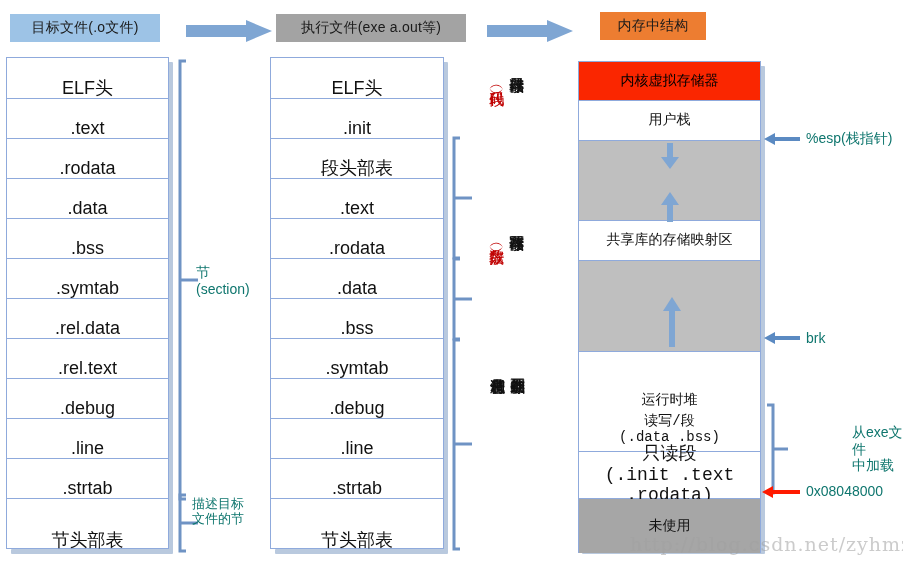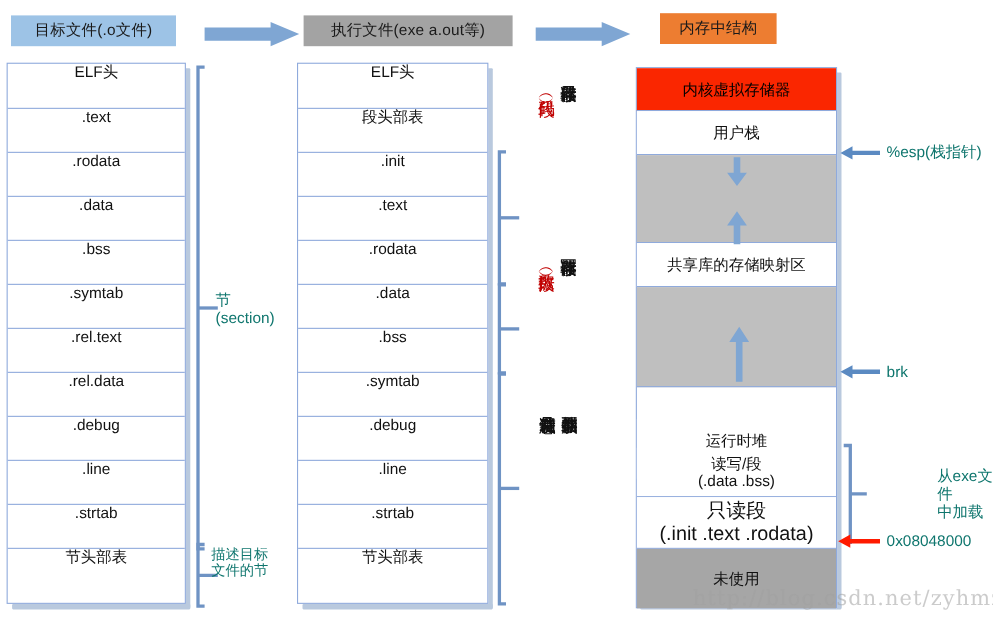--- a/index.html
+++ b/index.html
@@ -29,22 +29,22 @@
   
   .col{
     position:absolute;
     border:1px solid #8faadc;
     box-sizing:border-box;
     background:#fff;
   }
   .row{
     box-sizing:border-box;
     border-bottom:1px solid #8faadc;
-    display:flex;align-items:flex-start;justify-content:center;
-    font-size:14px;color:#111;
+    display:flex;align-items:flex-end;justify-content:center;
+    font-size:18px;color:#111;
     line-height:1.12;
     text-align:center;
     white-space:pre-line;
   }
   .row:last-child{border-bottom:none;}
 
   
   .shadow{
     position:absolute;
     background:#b9c9de;
@@ -125,22 +125,22 @@
   <div class="shadow" style="left:168px;top:62px;width:5px;height:491px;"></div>
   <div class="shadow" style="left:11px;top:549px;width:162px;height:5px;"></div>
 
   <div class="col" style="left:6px;top:57px;width:163px;height:492px;">
     <div class="row" style="height:41px;"><span>ELF头</span></div>
     <div class="row" style="height:40px;"><span>.text</span></div>
     <div class="row" style="height:40px;"><span>.rodata</span></div>
     <div class="row" style="height:40px;"><span>.data</span></div>
     <div class="row" style="height:40px;"><span>.bss</span></div>
     <div class="row" style="height:40px;"><span>.symtab</span></div>
+    <div class="row" style="height:40px;"><span>.rel.data</span></div>
     <div class="row" style="height:40px;"><span>.rel.text</span></div>
-    <div class="row" style="height:40px;"><span>.rel.data</span></div>
     <div class="row" style="height:40px;"><span>.debug</span></div>
     <div class="row" style="height:40px;"><span>.line</span></div>
     <div class="row" style="height:40px;"><span>.strtab</span></div>
     <div class="row" style="height:51px;"><span>节头部表</span></div>
   </div>
 
   <svg style="position:absolute;left:178px;top:60px;" width="22" height="440" viewBox="0 0 22 440">
     <path d="M8,1 L2,1 L2,439 L8,439" fill="none" stroke="#6f93c4" stroke-width="3"></path>
     <path d="M2,220 L20,220" fill="none" stroke="#6f93c4" stroke-width="3"></path>
   </svg>
@@ -152,22 +152,22 @@
     <path d="M2,29 L20,29" fill="none" stroke="#6f93c4" stroke-width="3"></path>
   </svg>
   <div class="ann" style="left:192px;top:496px;font-size:13px;">描述目标
 文件的节</div>
 
   <div class="shadow" style="left:443px;top:62px;width:5px;height:491px;"></div>
   <div class="shadow" style="left:275px;top:549px;width:173px;height:5px;"></div>
 
   <div class="col" style="left:270px;top:57px;width:174px;height:492px;">
     <div class="row" style="height:41px;"><span>ELF头</span></div>
+    <div class="row" style="height:40px;"><span>.init</span></div>
     <div class="row" style="height:40px;"><span>段头部表</span></div>
-    <div class="row" style="height:40px;"><span>.init</span></div>
     <div class="row" style="height:40px;"><span>.text</span></div>
     <div class="row" style="height:40px;"><span>.rodata</span></div>
     <div class="row" style="height:40px;"><span>.data</span></div>
     <div class="row" style="height:40px;"><span>.bss</span></div>
     <div class="row" style="height:40px;"><span>.symtab</span></div>
     <div class="row" style="height:40px;"><span>.debug</span></div>
     <div class="row" style="height:40px;"><span>.line</span></div>
     <div class="row" style="height:40px;"><span>.strtab</span></div>
     <div class="row" style="height:51px;"><span>节头部表</span></div>
   </div>
@@ -189,21 +189,21 @@
   <svg style="position:absolute;left:452px;top:339px;" width="22" height="211" viewBox="0 0 22 211">
     <path d="M8,1 L2,1 L2,210 L8,210" fill="none" stroke="#6f93c4" stroke-width="3"></path>
     <path d="M2,105 L20,105" fill="none" stroke="#6f93c4" stroke-width="3"></path>
   </svg>
   <div class="vtext" style="left:509px;top:367px;">不加载到存储器的</div>
   <div class="vtext" style="left:489px;top:367px;">符号表和调试信息</div>
 
   <div class="shadow" style="left:760px;top:66px;width:5px;height:487px;"></div>
   <div class="shadow" style="left:582px;top:549px;width:183px;height:5px;"></div>
 
-  <div class="col" style="left:578px;top:61px;width:183px;height:492px;background:#fff;">
+  <div class="col" style="left:578px;top:61px;width:183px;height:492px;background:#fff;font-family:Liberation Mono, monospace;">
     <div class="mrow kernel" style="top:0;height:39px;">
       <span>内核虚拟存储器</span>
     </div>
     <div class="mrow white" style="top:39px;height:40px;">
       <span>用户栈</span>
     </div>
     <div class="mrow gray" style="top:79px;height:80px;">
       <span></span>
     </div>
     <div class="mrow white" style="top:159px;height:40px;">

